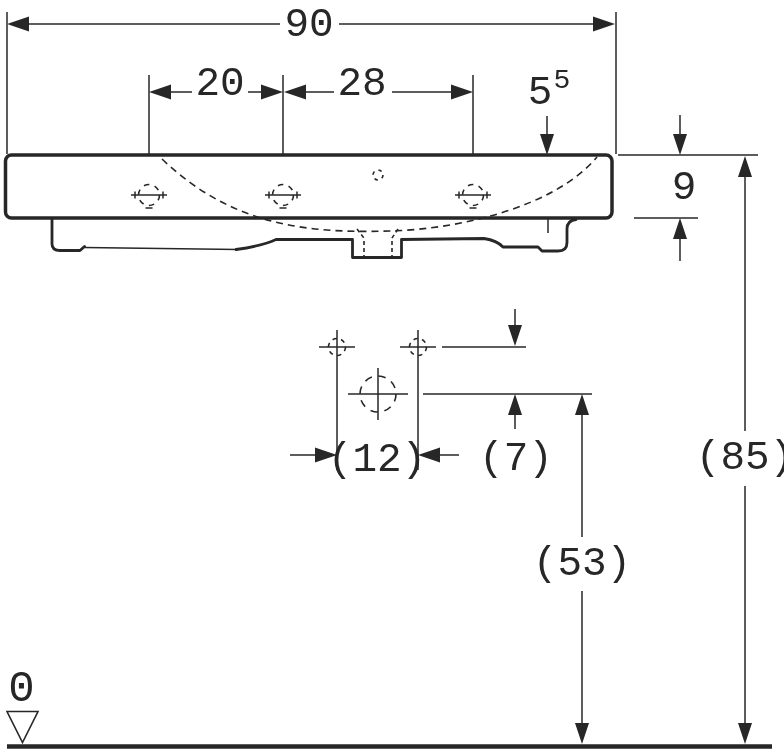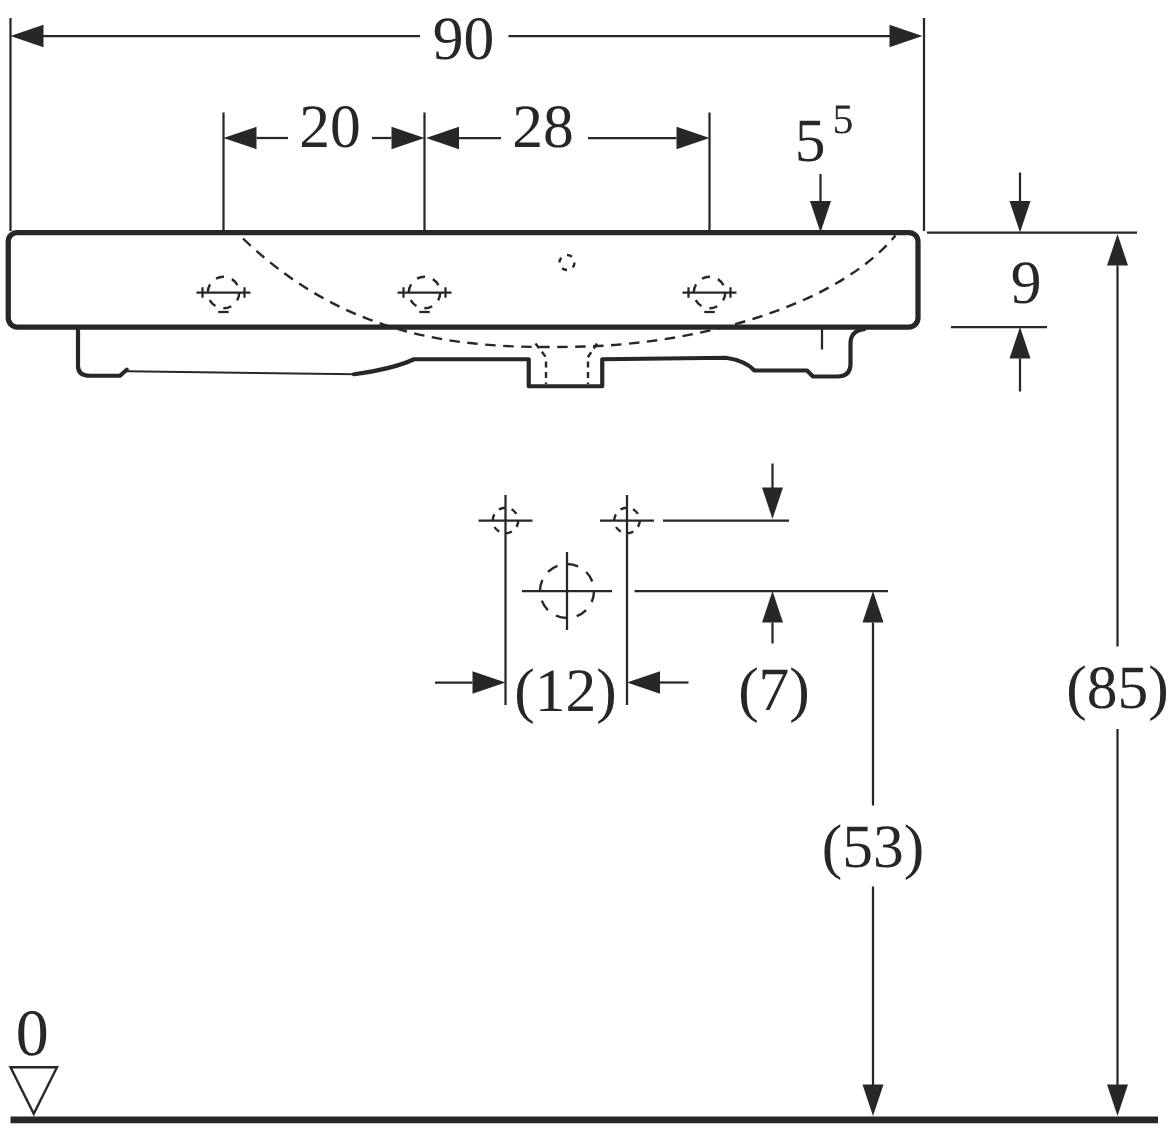--- a/index.html
+++ b/index.html
@@ -1,17 +1,17 @@
 <!DOCTYPE html>
 <html><head>
 <meta charset="utf-8">
 <style>
   html,body{margin:0;padding:0;background:#ffffff;}
   .stage{position:relative;width:784px;height:752px;background:#ffffff;overflow:hidden;
-         font-family:Liberation Serif, serif;}
+         font-family:Liberation Mono, monospace;}
   svg{display:block;}
   .thin{stroke:#272727;stroke-width:1.5;fill:none;}
   .hair{stroke:#272727;stroke-width:1.3;fill:none;}
   .body-outline{stroke:#272727;stroke-width:3.5;fill:#ffffff;}
   .skirt{stroke:#272727;stroke-width:2.8;fill:none;stroke-linecap:round;stroke-linejoin:round;}
   .arrow{fill:#272727;stroke:none;}
   .dash-circle{stroke:#272727;fill:none;stroke-width:1.6;}
   .dash-line{stroke:#272727;fill:none;stroke-width:1.6;}
   .dim-text{fill:#272727;font-size:41px;text-anchor:middle;}
   .dim-text-sup{fill:#272727;font-size:28px;text-anchor:middle;}

